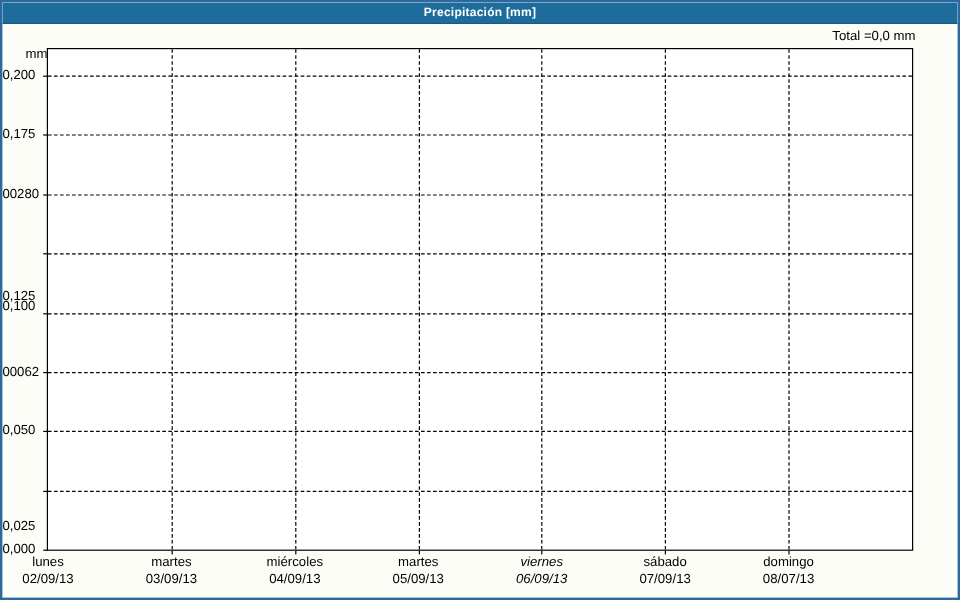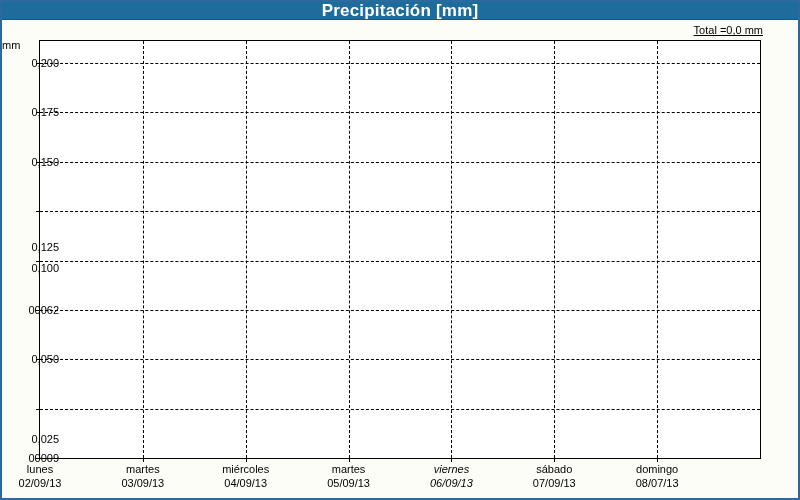--- a/index.html
+++ b/index.html
@@ -14,31 +14,31 @@
     overflow:hidden;
   }
 
   .titlebar {
     position:absolute; left:0; top:0; right:0; height:18px;
     background:#1e6c9c;
     border-bottom:1px solid #175a85;
     display:flex; align-items:center; justify-content:center;
   }
   .titlebar .title {
-    color:#ffffff; font-size:17px; font-weight:bold; letter-spacing:0.2px;
+    color:#ffffff; font-size:10px; font-weight:bold; letter-spacing:0.2px;
   }
 
   .total-label {
     position:absolute; top:22px; right:35px;
-    font-size:11px; color:#000000;text-decoration:underline;
+    font-size:11px; color:#000000;
   }
 
   .unit-label {
-    position:absolute; top:37px; left:0; width:33px;
-    text-align:left; font-size:11px; color:#000000;
+    position:absolute; top:37px; left:12px; width:33px;
+    text-align:center; font-size:11px; color:#000000;
   }
 
   .plot-area {
     position:absolute; left:37px; top:38px;
     width:722px; height:419px;
     background:#ffffff;
     border:1px solid #000000;
   }
 
   .y-gridline {
@@ -51,21 +51,21 @@
   }
 
   .y-tick {
     position:absolute; width:4px; height:1px; background:#000000; left:34px;
   }
   .x-tick {
     position:absolute; width:1px; height:3px; background:#000000;
   }
 
   .y-tick-label {
-    position:absolute; left:0; width:57px;
+    position:absolute; left:0; width:19px;
     text-align:right; font-size:11px; color:#000000; line-height:12px;
   }
 
   .x-label {
     position:absolute; width:110px; text-align:center;
     font-size:11px; color:#000000; line-height:14px;
   }
   .x-label .day, .x-label .date { display:block; }
 </style>
 </head>
@@ -93,33 +93,33 @@
       <div class="x-gridline" style="left: 102.857px;"></div>
       <div class="x-gridline" style="left: 205.714px;"></div>
       <div class="x-gridline" style="left: 308.571px;"></div>
       <div class="x-gridline" style="left: 411.429px;"></div>
       <div class="x-gridline" style="left: 514.286px;"></div>
       <div class="x-gridline" style="left: 617.143px;"></div>
     </div>
 
   <div id="axis-layer">
       <div class="y-tick" style="top: 456px;"></div>
-      <div class="y-tick-label" style="top: 450px;">00009</div>
+      <div class="y-tick-label" style="top: 450px;">0,000</div>
       <div class="y-tick" style="top: 406.639px;"></div>
       <div class="y-tick-label" style="top: 400.639px; margin-top: 30px;">0,025</div>
       <div class="y-tick" style="top: 357.278px;"></div>
       <div class="y-tick-label" style="top: 351.278px;">0,050</div>
       <div class="y-tick" style="top: 307.918px;"></div>
       <div class="y-tick-label" style="top: 301.918px;">00062</div>
       <div class="y-tick" style="top: 258.557px;"></div>
-      <div class="y-tick-label" style="top: 260px;">0,100</div>
+      <div class="y-tick-label" style="top: 247px;">0,100</div>
       <div class="y-tick" style="top: 209.196px;"></div>
       <div class="y-tick-label" style="top: 203.196px; margin-top: 36px;">0,125</div>
       <div class="y-tick" style="top: 159.835px;"></div>
-      <div class="y-tick-label" style="top: 153.835px;">0,150</div>
+      <div class="y-tick-label" style="top: 153.835px;">00280</div>
       <div class="y-tick" style="top: 110.474px;"></div>
       <div class="y-tick-label" style="top: 104.474px;">0,175</div>
       <div class="y-tick" style="top: 61.1136px;"></div>
       <div class="y-tick-label" style="top: 55.1136px;">0,200</div>
       <div class="x-tick" style="left: 140.857px; top: 457px;"></div>
       <div class="x-tick" style="left: 243.714px; top: 457px;"></div>
       <div class="x-tick" style="left: 346.571px; top: 457px;"></div>
       <div class="x-tick" style="left: 449.429px; top: 457px;"></div>
       <div class="x-tick" style="left: 552.286px; top: 457px;"></div>
       <div class="x-tick" style="left: 655.143px; top: 457px;"></div>

